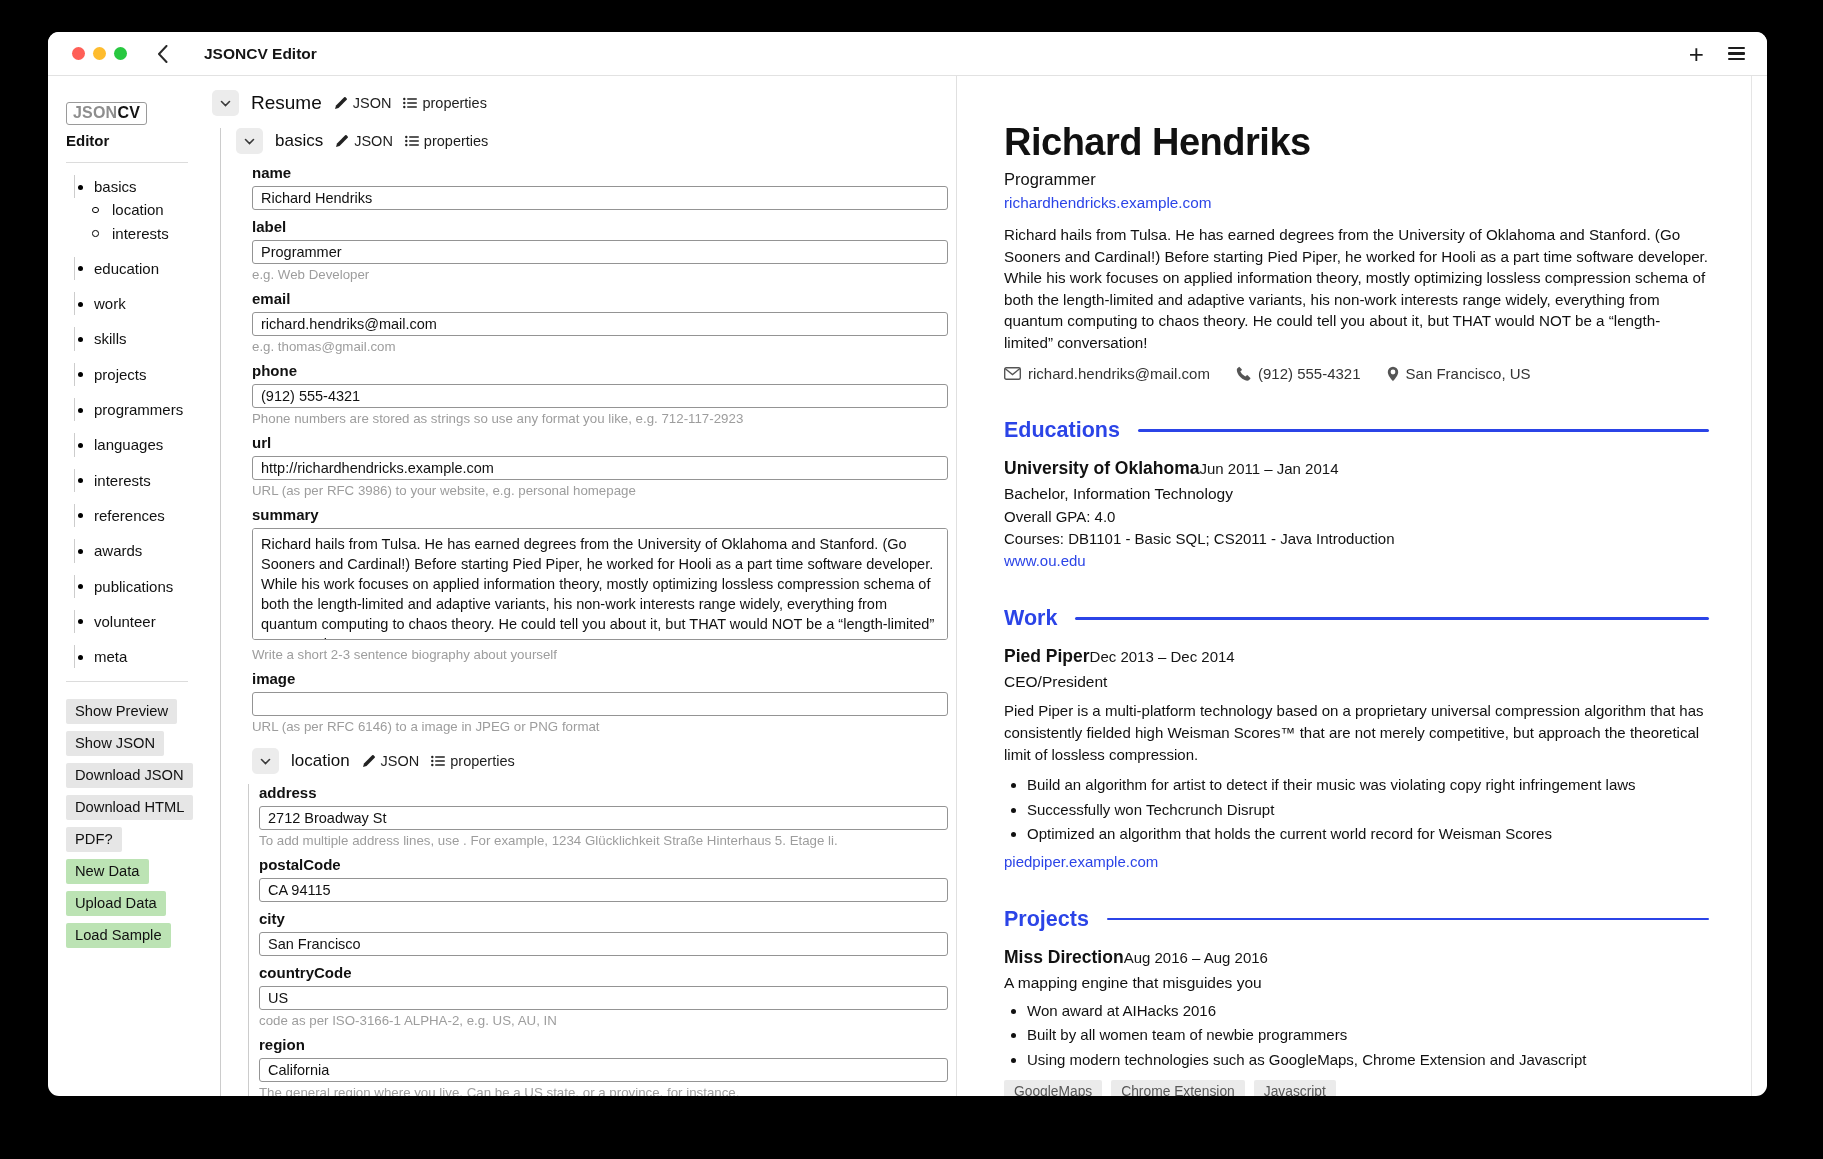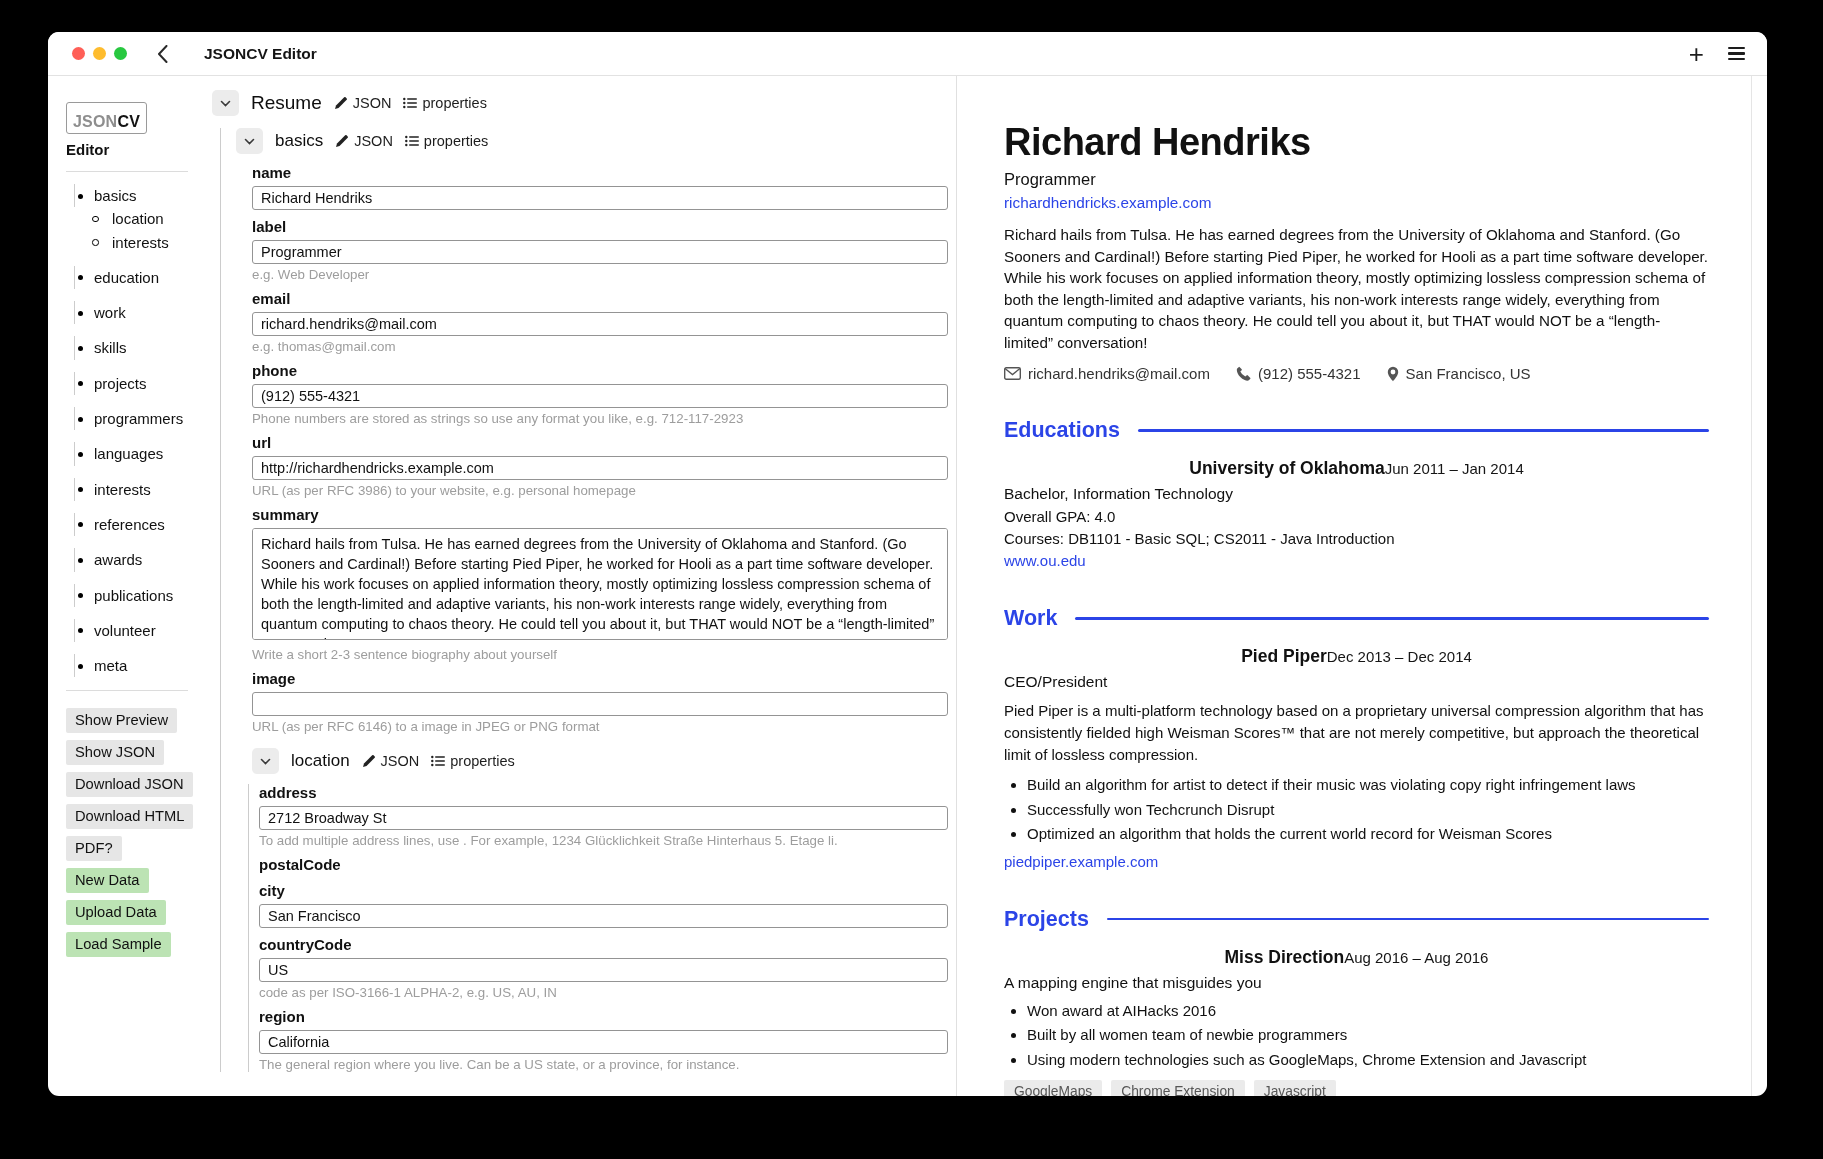--- a/index.html
+++ b/index.html
@@ -26,21 +26,21 @@
   .plus-btn { font-size:26px; line-height:20px; font-weight:400; color:#1d1d1d; cursor:pointer; }
   .burger-btn { display:flex; flex-direction:column; gap:3.4px; cursor:pointer; }
   .burger-btn i { width:17px; height:2.3px; background:#1d1d1d; border-radius:1px; }
 
   
   .main { flex:1; display:flex; min-height:0; }
 
   
   .sidebar { flex:0 0 152px; width:152px; box-sizing:border-box; padding:26px 0 0 18px; }
   .logo { display:inline-block; border:1.5px solid #9a9a9a; border-radius:3px;
-    padding:10px 6px 2px; font-weight:700; font-size:16px; letter-spacing:.2px; }
+    padding:1px 6px 2px; font-weight:700; font-size:16px; letter-spacing:.2px; }
   .logo-json { color:#8e8e8e; }
   .logo-cv { color:#141414; }
   .logo-sub { font-weight:700; font-size:15px; margin-top:7px; }
   .sidebar hr { border:none; border-top:1px solid #dcdcdc; margin:13px 12px 12px 0; }
   .nav { list-style:none; margin:0; padding:0; font-size:15px; }
   .nav li { position:relative; padding-left:19px; line-height:23.3px; cursor:pointer; }
   .nav li.lvl1::before { content:""; position:absolute; left:3px; top:9.5px;
     width:5px; height:5px; background:#000; border-radius:50%; }
   .nav li.lvl2 { padding-left:46px; }
   .nav li.lvl2::before { content:""; position:absolute; left:26px; top:8.5px;
@@ -84,21 +84,21 @@
   .pv-site { display:inline-block; margin-top:5px; font-size:15.3px;
     color:var(--accent,#2b44e7); text-decoration:none; cursor:pointer; }
   .pv-summary { margin:12px 0 0; font-size:15.2px; line-height:21.5px; max-width:706px; }
   .contact { display:flex; gap:26px; margin-top:12px; font-size:15px; color:#333; align-items:center; }
   .c-item { display:inline-flex; gap:7px; align-items:center; }
   .pv-section { margin-top:36px; }
   .sec-head { display:flex; align-items:center; gap:18px; }
   .sec-head h2 { margin:0; font-size:21.5px; font-weight:700; color:var(--accent,#2b44e7); }
   .sec-line { flex:1; height:2.5px; background:var(--accent,#2b44e7); border-radius:2px; }
   .entry { margin-top:15px; }
-  .entry-head { display:flex; justify-content:center; align-items:baseline; }
+  .entry-head { display:flex; justify-content:flex-start; align-items:baseline; }
   .entry-head h3 { margin:0; font-size:17.5px; font-weight:700; }
   .date { font-size:15px; color:#151515; }
   .entry-sub { font-size:15.5px; margin-top:6px; }
   .entry-line { font-size:15px; margin-top:5px; }
   .desc { margin:9px 0 0; font-size:15px; line-height:22px; max-width:706px; }
   .hl { margin:8px 0 0; padding-left:23px; font-size:15px; line-height:21.5px; }
   .hl li { margin-bottom:3px; }
   .pv-link2 { display:inline-block; margin-top:5px; font-size:15px;
     color:var(--accent,#2b44e7); text-decoration:none; cursor:pointer; }
   .tags { display:flex; gap:9px; margin-top:10px; }
@@ -332,20 +332,21 @@
 
             <div class="field">
               <div class="field-label">address</div>
               <input class="field-input" value="2712 Broadway St" style="">
               
               <div class="hint">To add multiple address lines, use . For example, 1234 Glücklichkeit Straße Hinterhaus 5. Etage li.</div>
             </div>
 
             <div class="field">
               <div class="field-label">postalCode</div>
+              <input class="field-input" value="CA 94115" style="">
               
               
             </div>
 
             <div class="field">
               <div class="field-label">city</div>
               <input class="field-input" value="San Francisco" style="">
               
               
             </div>

